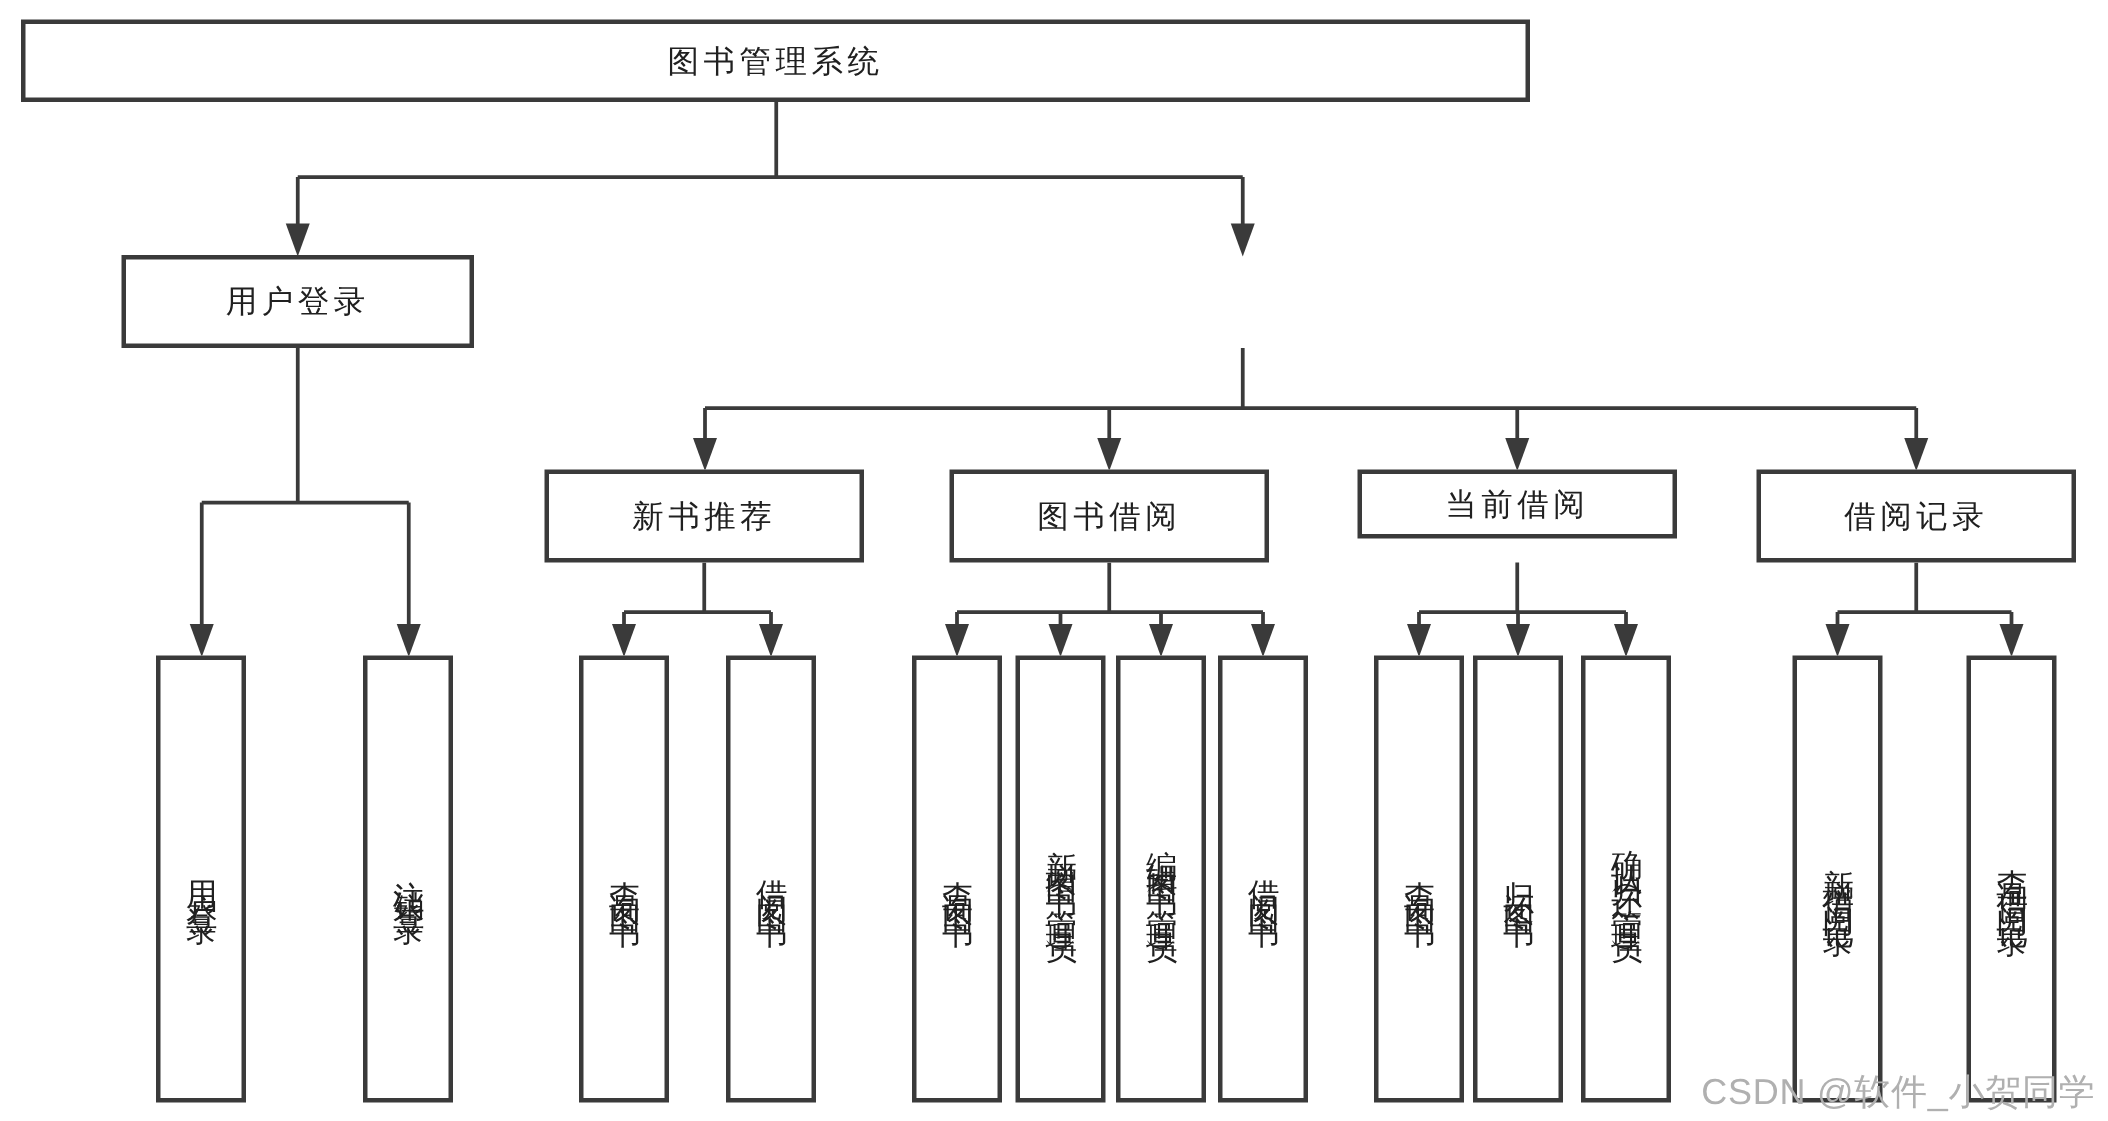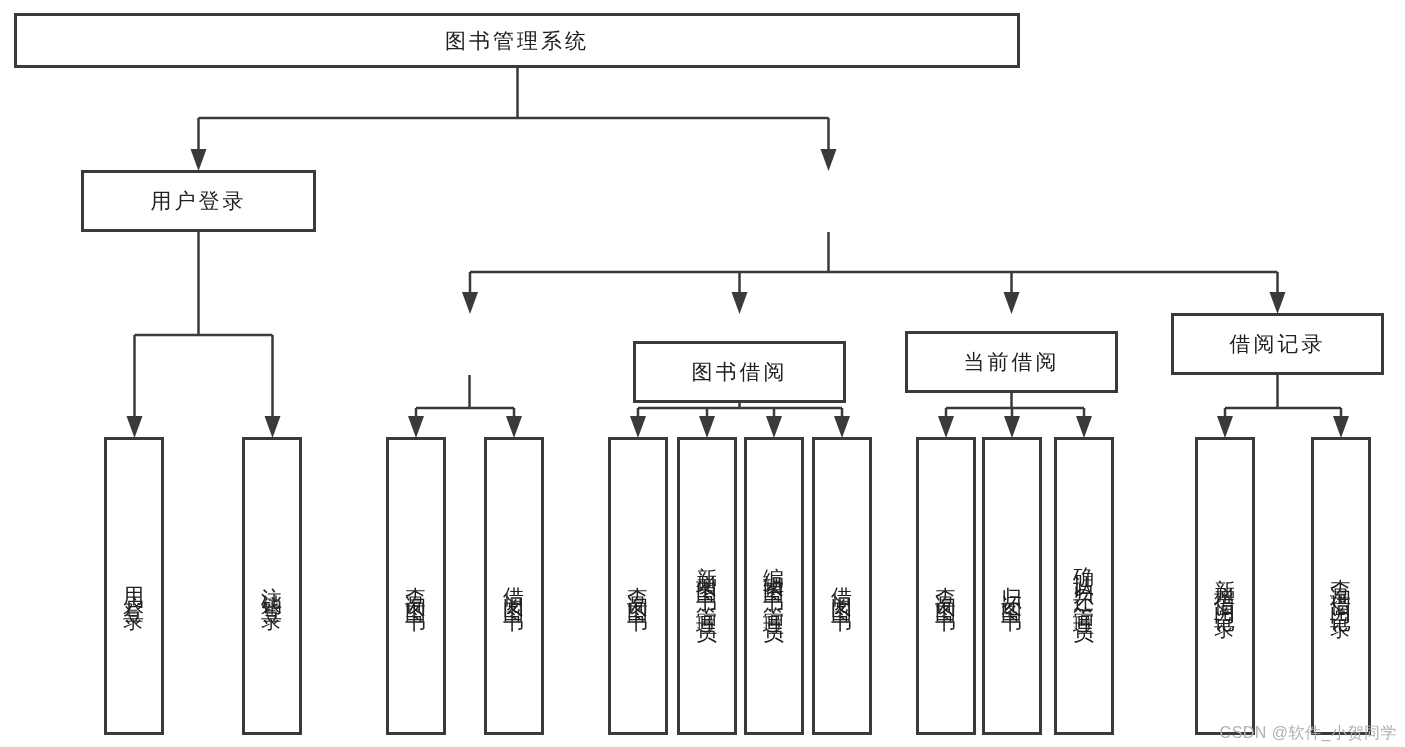--- a/index.html
+++ b/index.html
@@ -20,21 +20,21 @@
     border:3px solid var(--line);background:#ffffff;color:var(--text);
     display:flex;align-items:center;justify-content:center;
   }
   .h{font-size:21px;letter-spacing:3px;white-space:nowrap;}
   .v{
     writing-mode:vertical-rl;text-orientation:mixed;
     font-size:21px;letter-spacing:8px;line-height:1;
   }
   .watermark{
     position:absolute;right:8px;bottom:3px;z-index:5;
-    font-size:16px;letter-spacing:.5px;color:var(--watermark);white-space:nowrap;
+    font-size:24px;letter-spacing:.5px;color:var(--watermark);white-space:nowrap;
   }
 </style>
 </head>
 <body>
 
 <div class="canvas">
 
   <svg class="connectors" width="1405" height="747" viewBox="0 0 1405 747" aria-hidden="true">
 
     <path d="M517.5 68 V118 M198.5 118 H828.5 M198.5 118 V150 M828.5 118 V150"></path>
@@ -68,22 +68,23 @@
       <polygon points="1076,416 1092,416 1084,438"></polygon>
       <polygon points="1217,416 1233,416 1225,438"></polygon>
       <polygon points="1333,416 1349,416 1341,438"></polygon>
     </g>
   </svg>
 
   <div class="box h" style="left:14px;top:13px;width:1006px;height:55px;">图书管理系统</div>
 
   <div class="box h" style="left:81px;top:170px;width:235px;height:62px;">用户登录</div>
 
-  <div class="box h" style="left:633px;top:313px;width:213px;height:62px;margin-top:28px;">图书借阅</div>
-  <div class="box h" style="left:905px;top:331px;width:213px;height:62px;">当前借阅</div>
+  <div class="box h" style="left:363px;top:313px;width:213px;height:62px;">新书推荐</div>
+  <div class="box h" style="left:633px;top:313px;width:213px;height:62px;">图书借阅</div>
+  <div class="box h" style="left:905px;top:313px;width:213px;height:46px;">当前借阅</div>
   <div class="box h" style="left:1171px;top:313px;width:213px;height:62px;">借阅记录</div>
 
   <div class="box v" style="left:104px;top:437px;width:60px;height:298px;">用户登录</div>
   <div class="box v" style="left:242px;top:437px;width:60px;height:298px;">注销登录</div>
 
   <div class="box v" style="left:386px;top:437px;width:60px;height:298px;">查询图书</div>
   <div class="box v" style="left:484px;top:437px;width:60px;height:298px;">借阅图书</div>
 
   <div class="box v" style="left:608px;top:437px;width:60px;height:298px;">查询图书</div>
   <div class="box v" style="left:677px;top:437px;width:60px;height:298px;">新增图书（管理员）</div>

